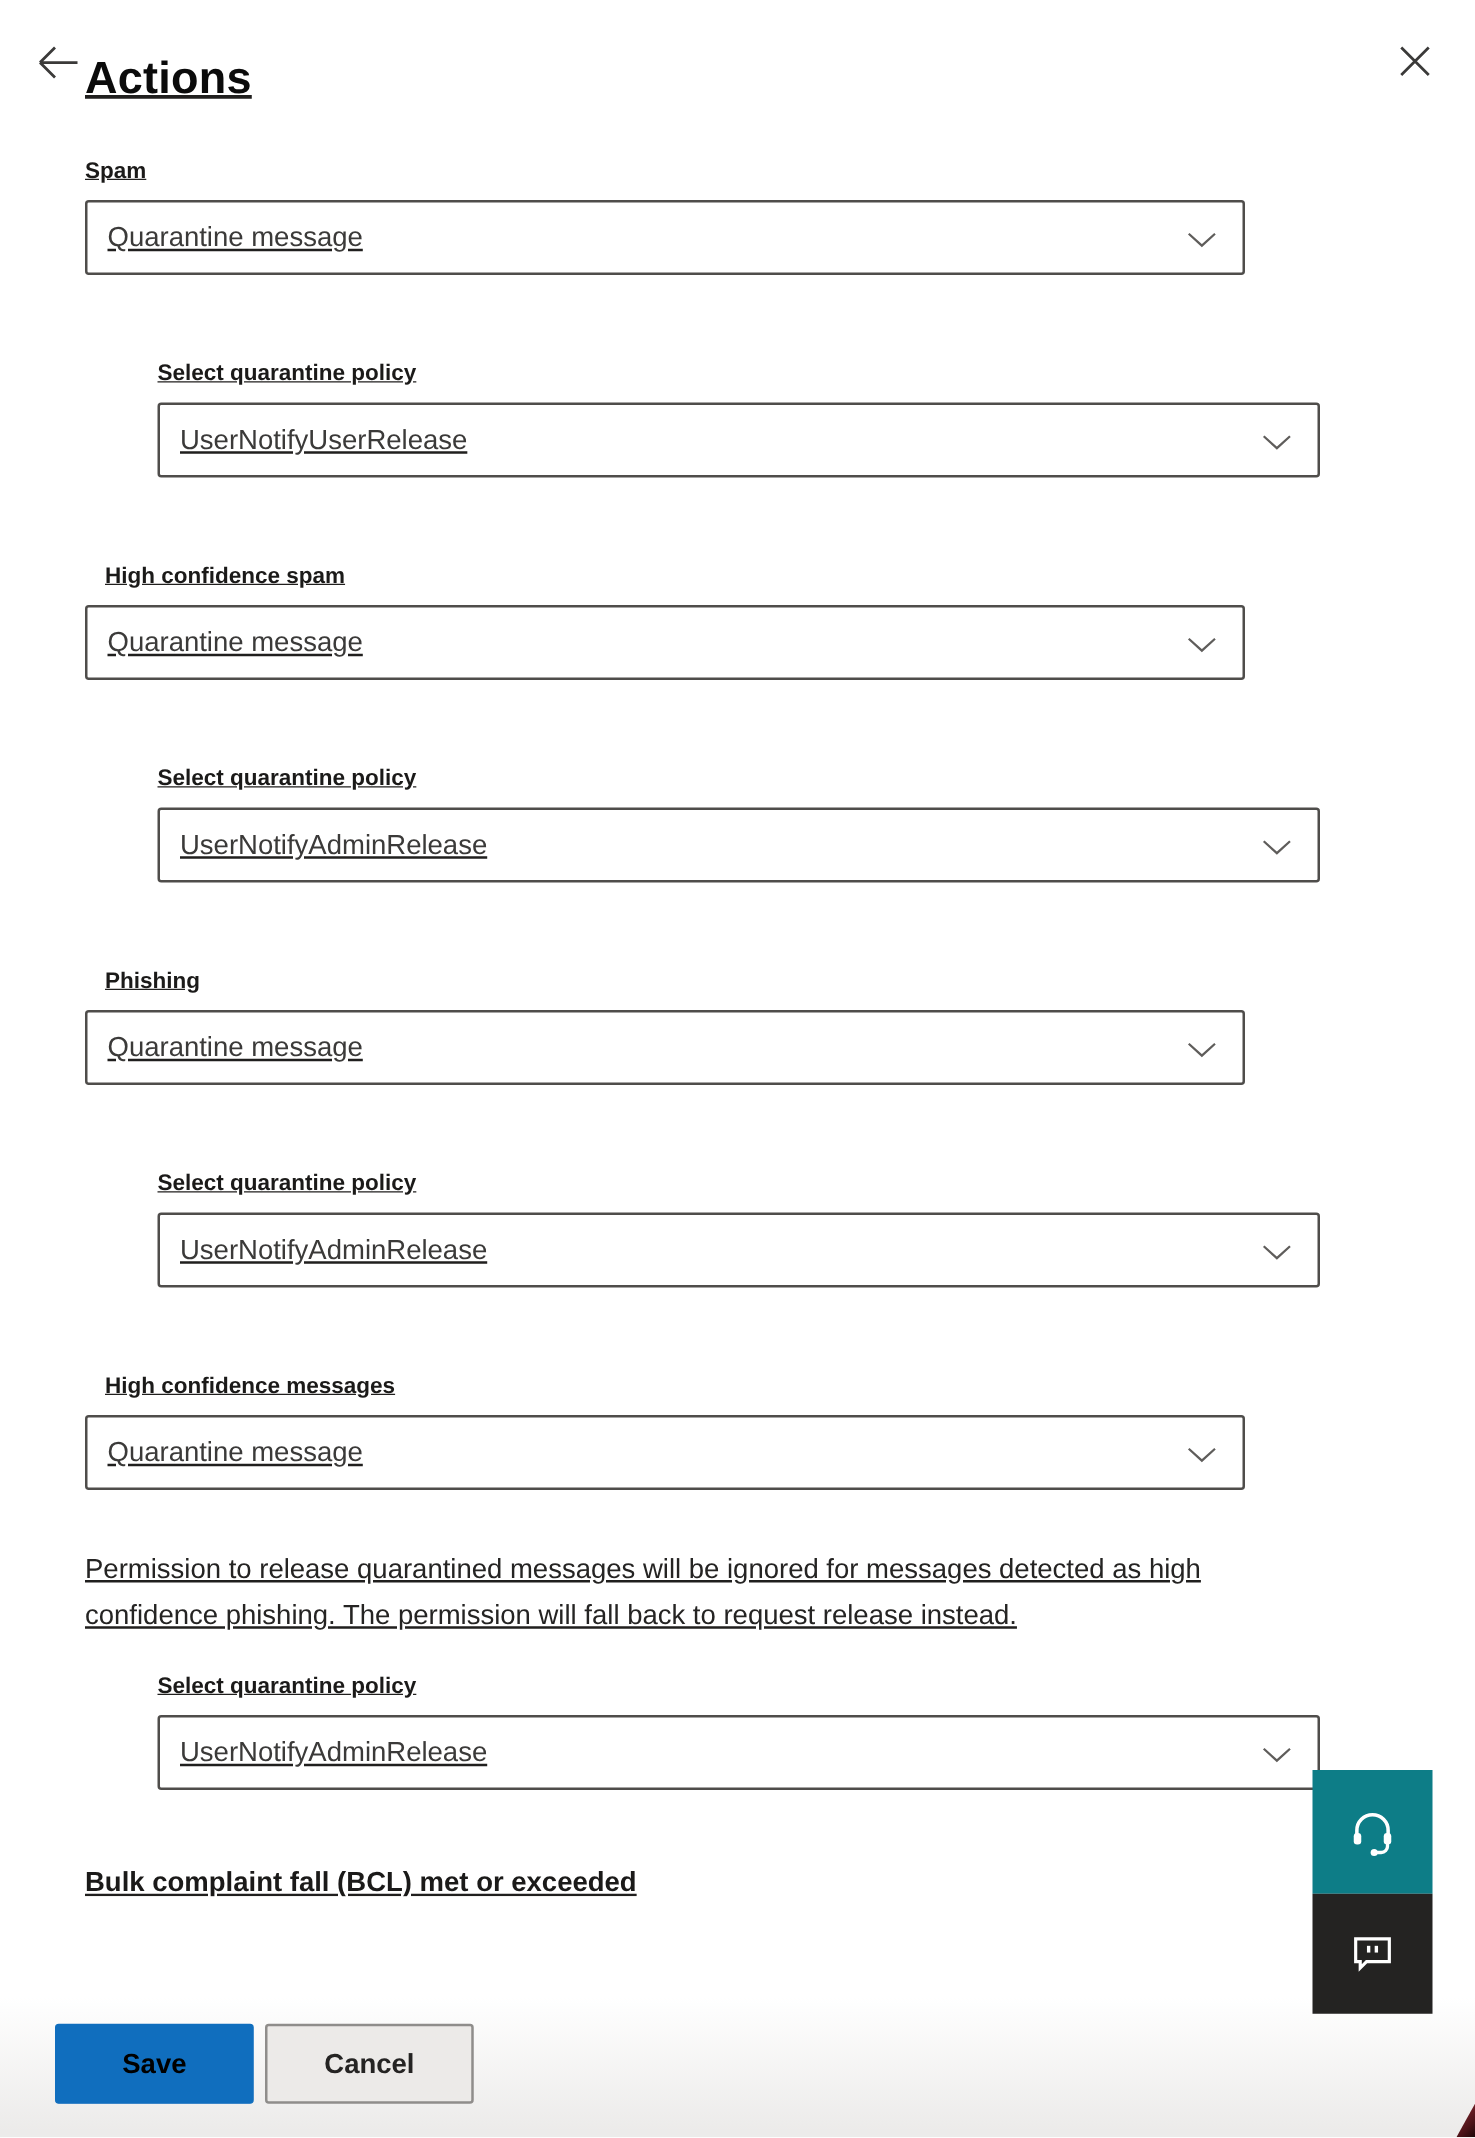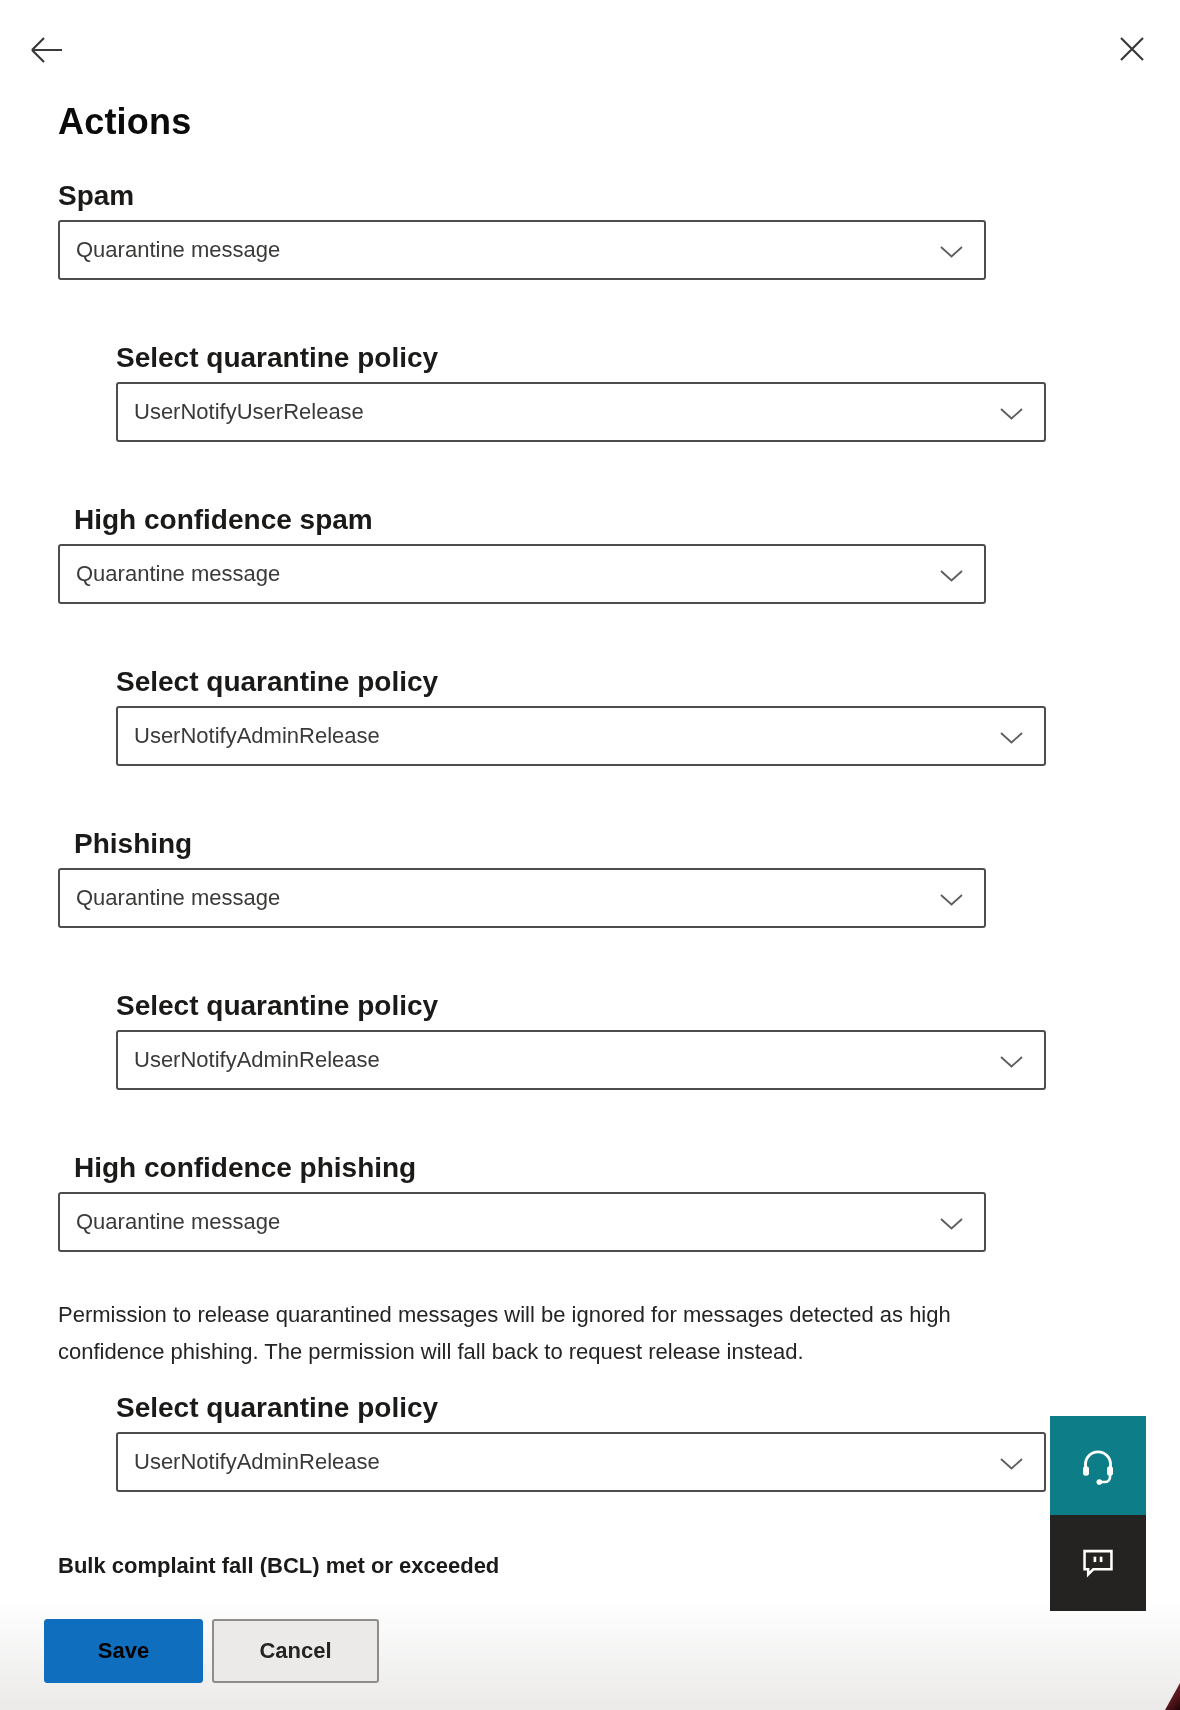--- a/index.html
+++ b/index.html
@@ -19,34 +19,35 @@
     border: none;
     cursor: pointer;
     padding: 4px;
     line-height: 0;
   }
   .back-btn { left: 24px; top: 30px; }
   .close-btn { left: 1114px; top: 31px; }
 
   .content {
     position: absolute;
-    top: 0; left: 58px;
+    top: 0; left: 68px;
     width: 1090px;
-    padding-top: 100px;
+    padding-top: 40px;
+    text-decoration: underline;
   }
   h1.title {
     font-size: 36px;
     line-height: 44px;
     font-weight: 700;
     color: #0b0b0b;
     letter-spacing: 0.2px;
   }
   .sec-label {
     margin-top: 38px;
-    font-size: 28px;
+    font-size: 18px;
     line-height: 28px;
     font-weight: 600;
     color: #1b1a19;
   }
   .nested { margin-left: 58px; }
   .nested .sec-label { margin-top: 64px; }
   .after-note .sec-label { margin-top: 24px; }
   .sec-label.gap-lg { margin-top: 64px; margin-left: 16px; }
 
   .dd {
@@ -221,21 +222,21 @@
       <div class="dd">
         <span class="dd-value">UserNotifyAdminRelease</span>
         <span class="chev">
           <svg width="25" height="14" viewBox="0 0 25 14">
               <polyline points="2,2 12.5,11.5 23,2" fill="none" stroke="#5f5d5b" stroke-width="1.8"></polyline>
             </svg>
         </span>
       </div>
     </div>
 
-    <div class="sec-label gap-lg">High confidence phishing</div>
+    <div class="sec-label gap-lg">High confidence messages</div>
     <div class="dd">
       <span class="dd-value">Quarantine message</span>
       <span class="chev">
         <svg width="25" height="14" viewBox="0 0 25 14">
             <polyline points="2,2 12.5,11.5 23,2" fill="none" stroke="#5f5d5b" stroke-width="1.8"></polyline>
           </svg>
       </span>
     </div>
     <div class="note">Permission to release quarantined messages will be ignored for messages detected as high confidence phishing. The permission will fall back to request release instead.</div>
     <div class="nested after-note">

